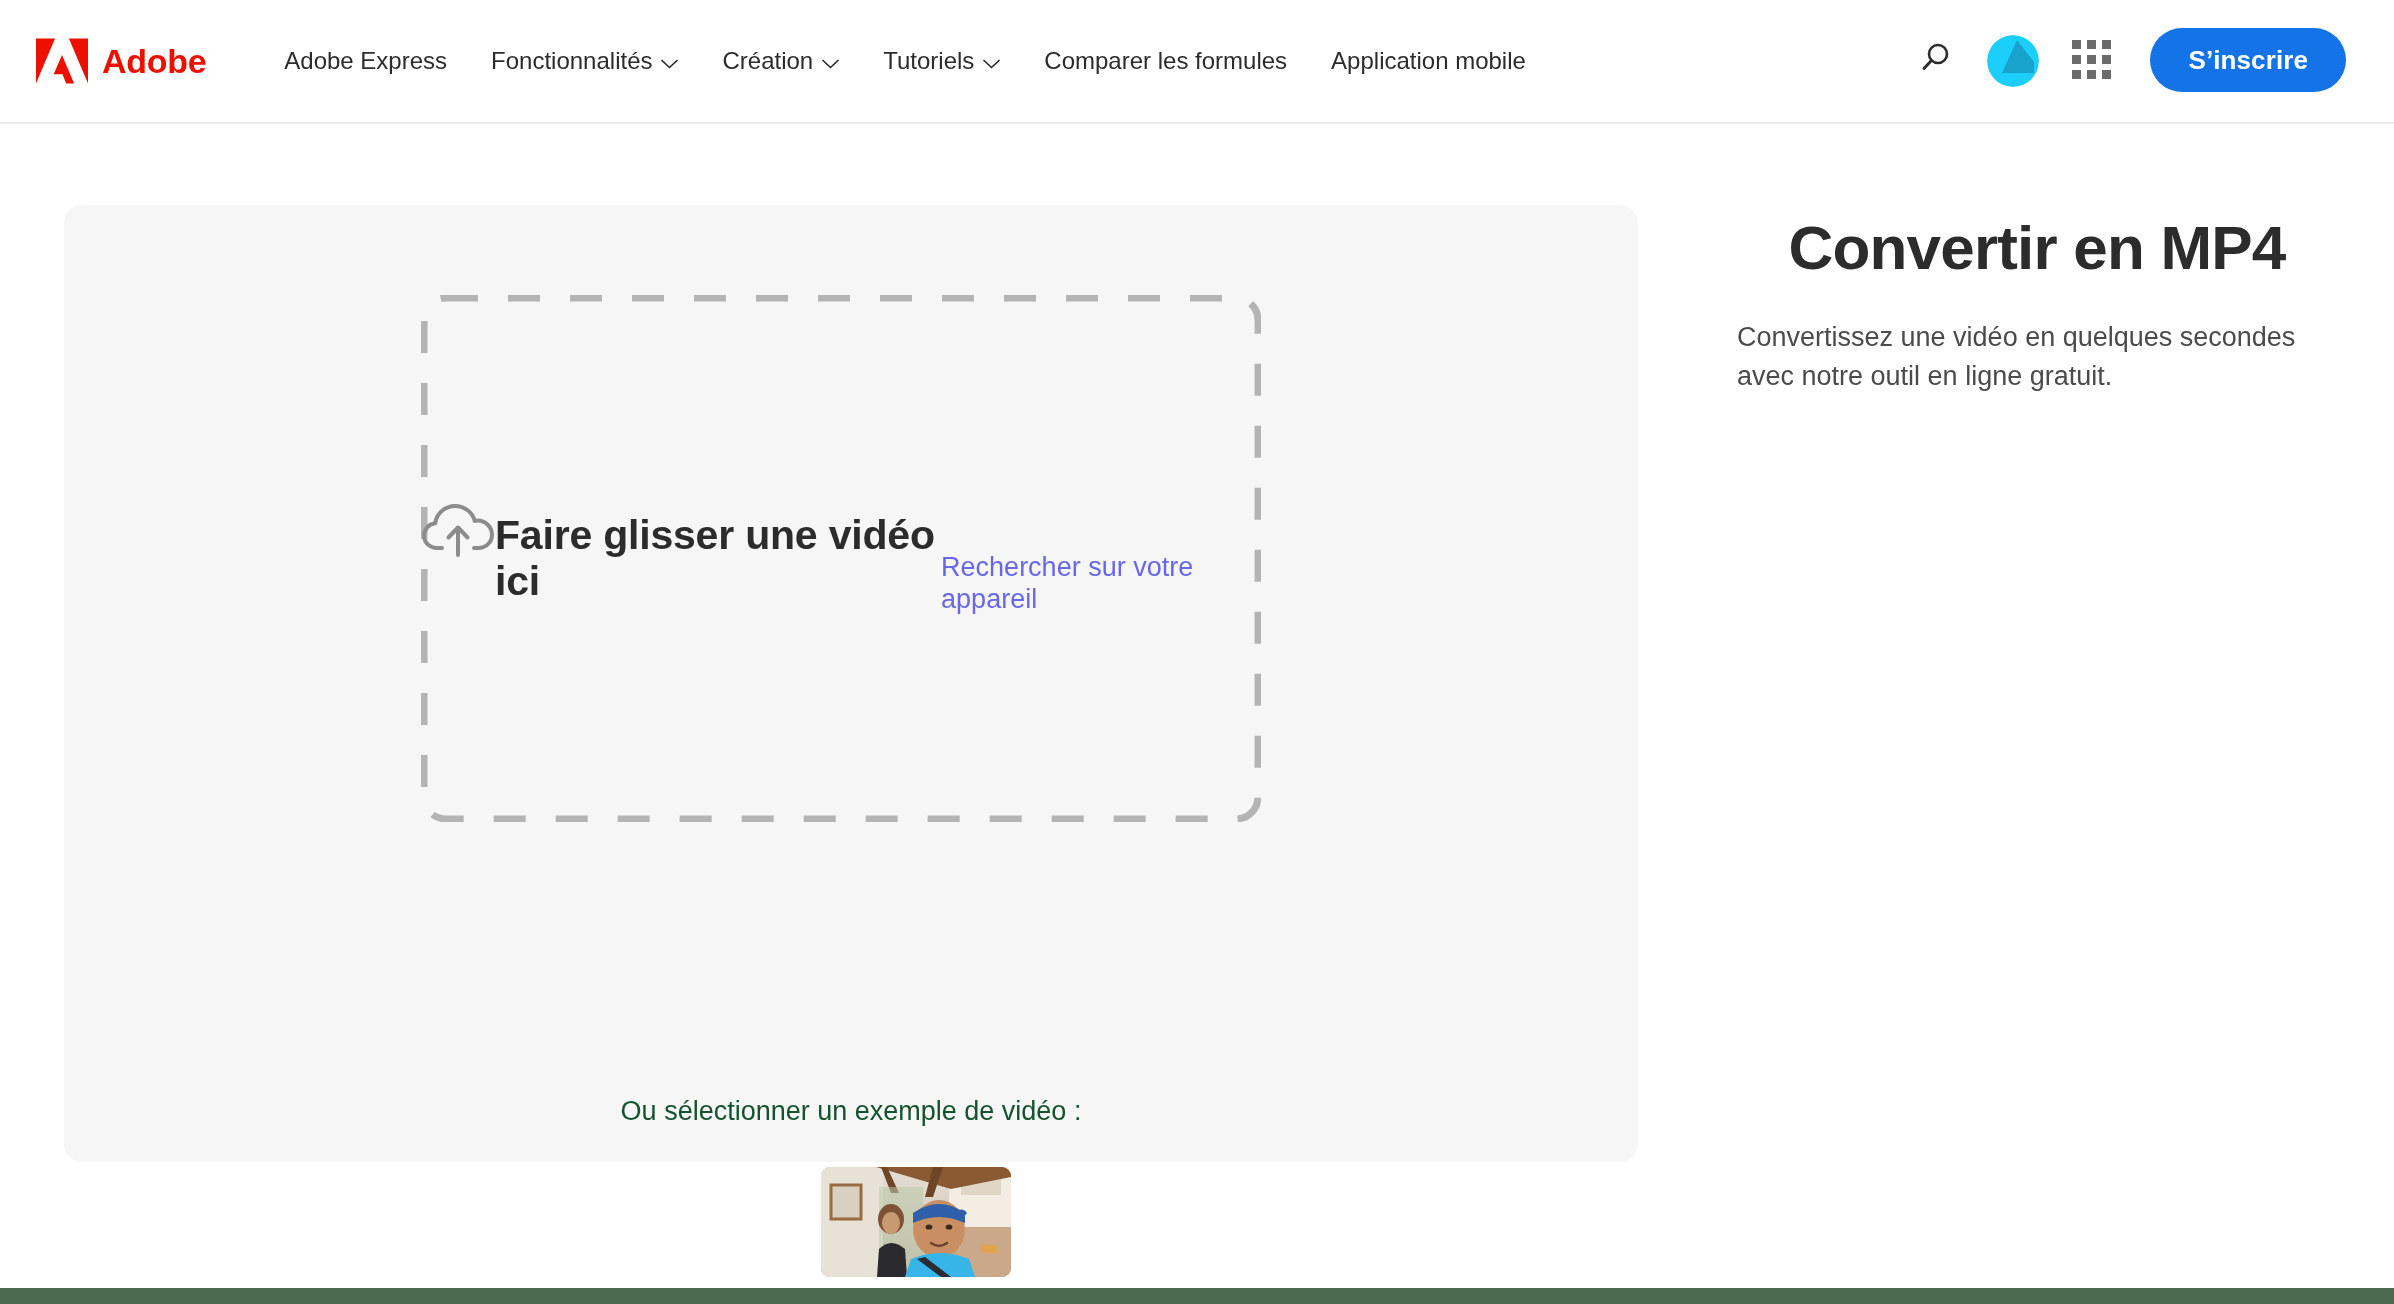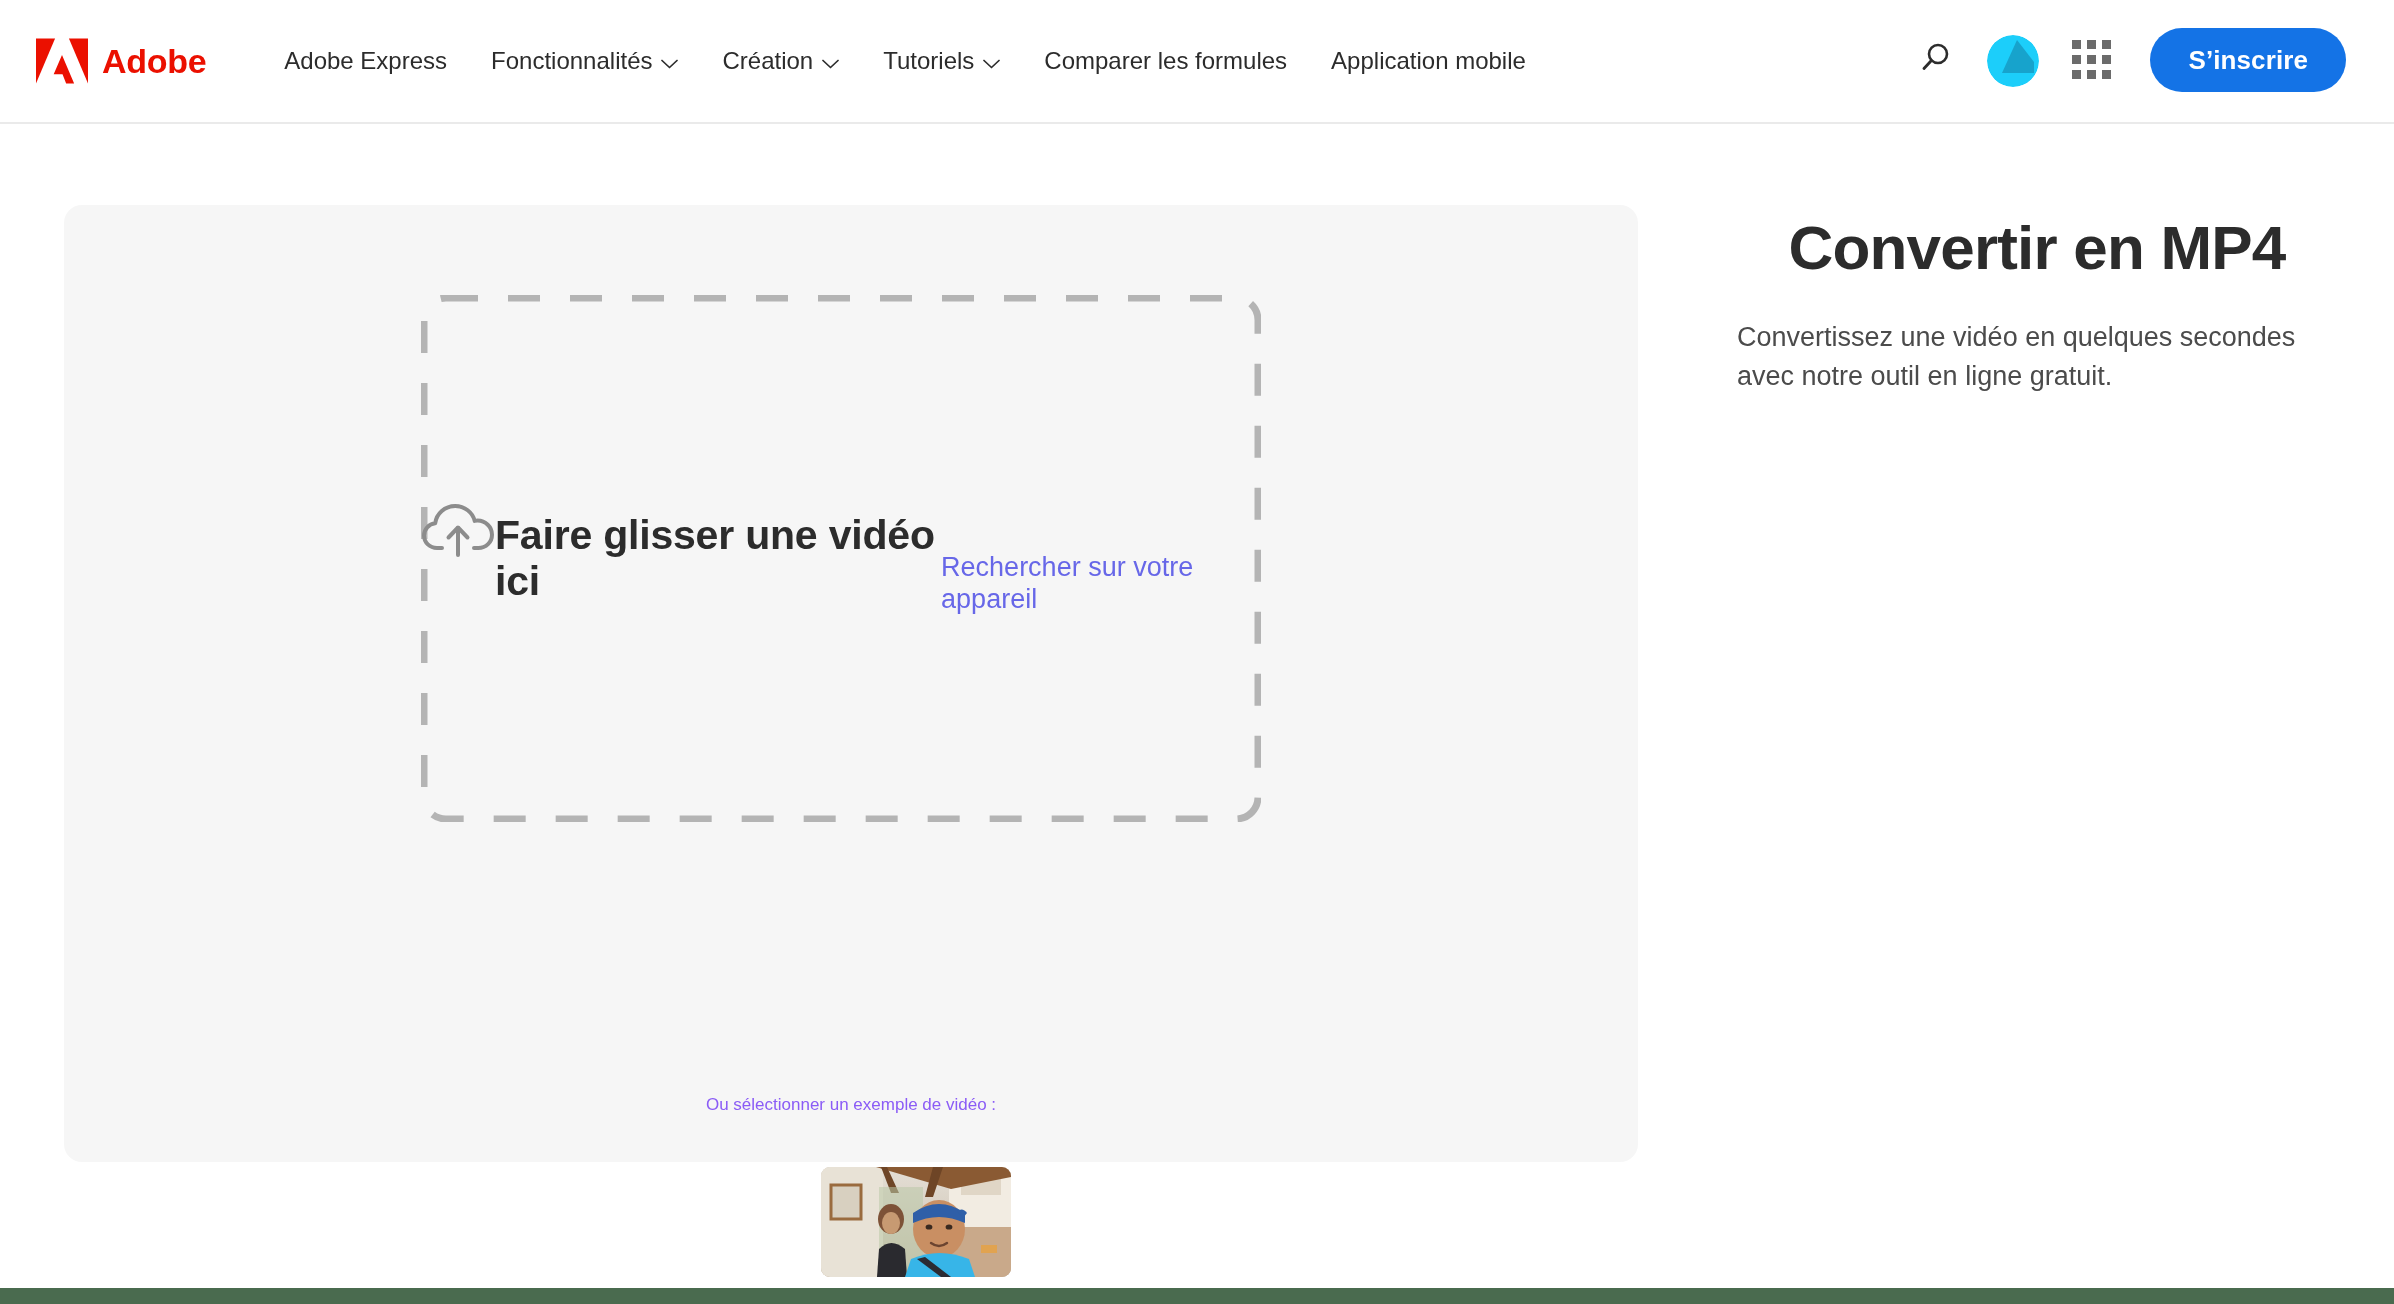--- a/index.html
+++ b/index.html
@@ -200,22 +200,22 @@
     text-decoration: none;
     line-height: 1.2;
   }
 
   .sample-label {
     position: absolute;
     top: 890px;
     left: 0;
     right: 0;
     text-align: center;
-    font-size: 17px;
-    color: #8b5cf6;
+    font-size: 27px;
+    color: #14532d;
     line-height: 1.2;
   }
   .sample-thumb {
     position: absolute;
     top: 962px;
     left: 757px;
     width: 190px;
     height: 110px;
     border-radius: 9px;
     overflow: hidden;

